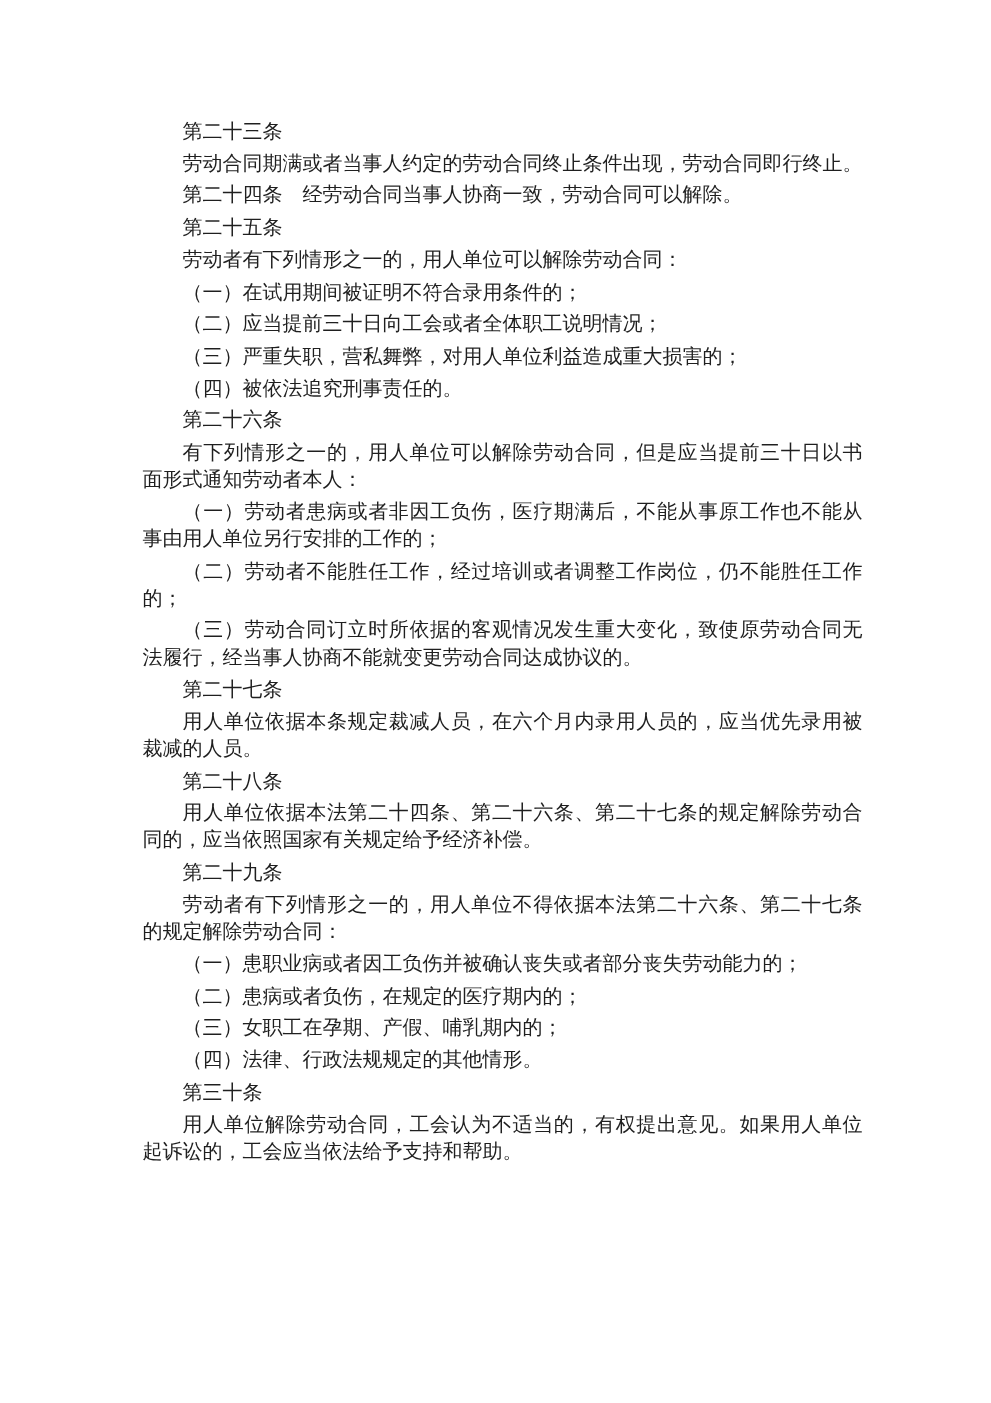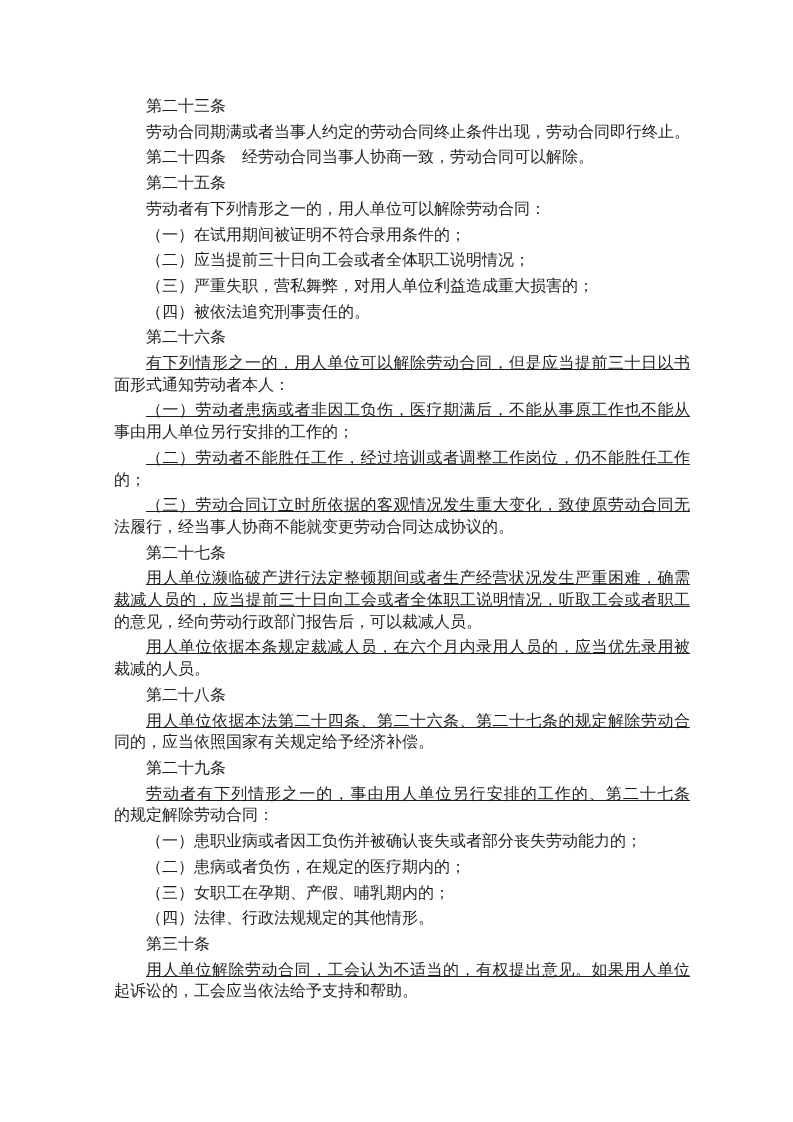--- a/index.html
+++ b/index.html
@@ -38,21 +38,20 @@
     text-align: left;
   }
   
   .line.first {
     text-indent: 2em;
   }
   
   .line.full {
     text-align: justify;
     text-align-last: justify;
-    text-decoration: underline;
   }
 </style>
 </head>
 <body>
 
 <div class="page">
   <div class="content" id="doc">
       <div class="para">
         <div class="line first">第二十三条</div>
       </div>
@@ -96,40 +95,35 @@
         <div class="line">的；</div>
       </div>
       <div class="para">
         <div class="line first full">（三）劳动合同订立时所依据的客观情况发生重大变化，致使原劳动合同无</div>
         <div class="line">法履行，经当事人协商不能就变更劳动合同达成协议的。</div>
       </div>
       <div class="para">
         <div class="line first">第二十七条</div>
       </div>
       <div class="para">
-        <div class="line first full">用人单位濒临破产进行法定整顿期间或者生产经营状况发生严重困难，确需</div>
-        <div class="line full">裁减人员的，应当提前三十日向工会或者全体职工说明情况，听取工会或者职工</div>
-        <div class="line">的意见，经向劳动行政部门报告后，可以裁减人员。</div>
-      </div>
-      <div class="para">
         <div class="line first full">用人单位依据本条规定裁减人员，在六个月内录用人员的，应当优先录用被</div>
         <div class="line">裁减的人员。</div>
       </div>
       <div class="para">
         <div class="line first">第二十八条</div>
       </div>
       <div class="para">
         <div class="line first full">用人单位依据本法第二十四条、第二十六条、第二十七条的规定解除劳动合</div>
         <div class="line">同的，应当依照国家有关规定给予经济补偿。</div>
       </div>
       <div class="para">
         <div class="line first">第二十九条</div>
       </div>
       <div class="para">
-        <div class="line first full">劳动者有下列情形之一的，事由用人单位另行安排的工作的、第二十七条</div>
+        <div class="line first full">劳动者有下列情形之一的，用人单位不得依据本法第二十六条、第二十七条</div>
         <div class="line">的规定解除劳动合同：</div>
       </div>
       <div class="para">
         <div class="line first">（一）患职业病或者因工负伤并被确认丧失或者部分丧失劳动能力的；</div>
       </div>
       <div class="para">
         <div class="line first">（二）患病或者负伤，在规定的医疗期内的；</div>
       </div>
       <div class="para">
         <div class="line first">（三）女职工在孕期、产假、哺乳期内的；</div>

